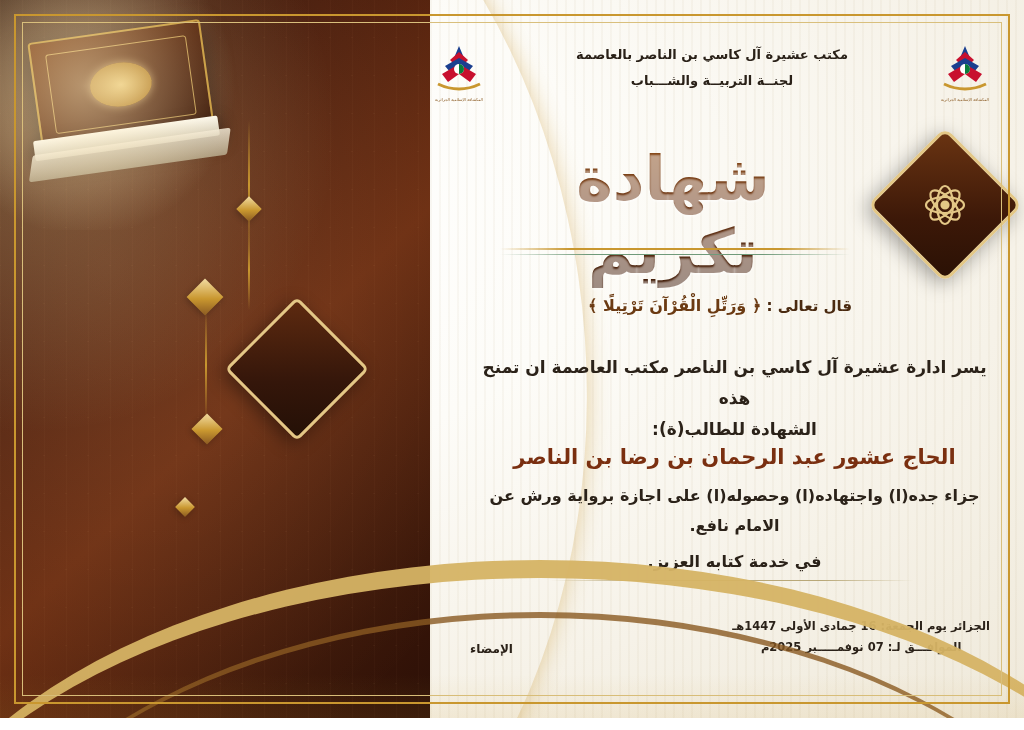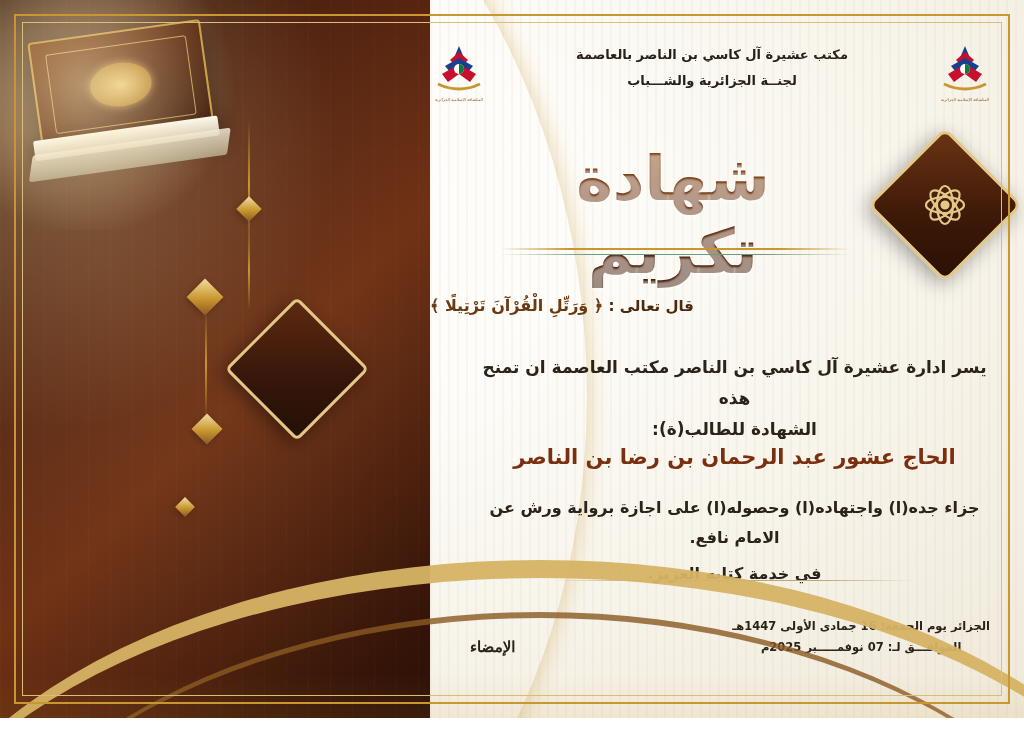--- a/index.html
+++ b/index.html
@@ -198,48 +198,48 @@
     border:3px solid #e3c786;
     box-shadow:0 6px 20px rgba(0,0,0,.35);
   }
   .emblem .flower{
     position:absolute;left:50%;top:50%;width:62px;height:62px;margin:-31px 0 0 -31px;
     transform:rotate(-45deg);
   }
 
   .verse{
     position:absolute;top:296px;left:0;right:14px;
-    text-align:left;color:#4a2a10;font-size:15px;font-weight:bold;
+    text-align:center;color:#4a2a10;font-size:15px;font-weight:bold;
     direction:rtl;
   }
   .verse .q{color:#6b3a12;font-size:16px;}
 
   .body-text{
     position:absolute;top:352px;left:36px;right:21px;
     text-align:center;direction:rtl;color:#241c12;
   }
   .line-main{font-size:17px;line-height:31px;font-weight:bold;color:#2b2219;}
   .student-name{
     font-size:21px;font-weight:bold;color:#7a2f10;
     letter-spacing:0;
   }
-  .line-reason{margin-top:24px;font-size:16px;line-height:30px;font-weight:bold;color:#2b2219;}
+  .line-reason{margin-top:12px;font-size:16px;line-height:30px;font-weight:bold;color:#2b2219;}
   .line-dua{margin-top:6px;font-size:16px;line-height:30px;font-weight:bold;color:#2b2219;}
 
   .sep{
     position:absolute;top:580px;left:120px;right:110px;height:1px;
     background:linear-gradient(90deg,rgba(170,150,110,0),#b9a878 25%,#b9a878 75%,rgba(170,150,110,0));
   }
 
   .footer{
     position:absolute;bottom:60px;left:40px;right:34px;
     display:flex;justify-content:space-between;align-items:flex-end;direction:rtl;
   }
   .date-block{text-align:center;color:#2b2219;font-size:11.5px;line-height:21px;font-weight:bold;}
-  .sign-block{color:#2b2219;font-size:15px;font-weight:bold;padding-bottom:2px;font-family:Liberation Serif, serif;}
+  .sign-block{color:#2b2219;font-size:12px;font-weight:bold;padding-bottom:2px;}
 </style>
 </head>
 <body>
 
 <div class="certificate">
 
   <div class="dark-panel">
     <div class="hex-tex"></div>
     <div class="panel-curve"></div>
 
@@ -281,21 +281,21 @@
           <path d="M12 32 L29 22 L46 32 L40 40 L29 32 L18 40 Z" fill="#c8102e"></path>
           <circle cx="29" cy="27" r="5" fill="#ffffff"></circle>
           <path d="M29 22 a5 5 0 0 1 0 10 z" fill="#0a7d3c"></path>
           <path d="M8 42 Q29 52 50 42" stroke="#c9972f" stroke-width="3" fill="none"></path>
         </svg>
         <div class="cap">المكشافة الإسلامية الجزائرية</div>
       </div>
 
       <div class="org-text">
         <div>مكتب عشيرة آل كاسي بن الناصر بالعاصمة</div>
-        <div>لجنــة الجزائرية والشـــباب</div>
+        <div>لجنــة التربيــة والشـــباب</div>
       </div>
 
       <div class="logo">
         <svg width="58" height="56" viewBox="0 0 58 56" xmlns="http://www.w3.org/2000/svg">
           <path d="M29 4 L34 16 L29 13 L24 16 Z" fill="#1b3f8f"></path>
           <path d="M20 18 L29 10 L38 18 L34 22 L29 18 L24 22 Z" fill="#c8102e"></path>
           <path d="M15 24 L29 16 L43 24 L38 30 L29 24 L20 30 Z" fill="#1b3f8f"></path>
           <path d="M12 32 L29 22 L46 32 L40 40 L29 32 L18 40 Z" fill="#c8102e"></path>
           <circle cx="29" cy="27" r="5" fill="#ffffff"></circle>
           <path d="M29 22 a5 5 0 0 1 0 10 z" fill="#0a7d3c"></path>

